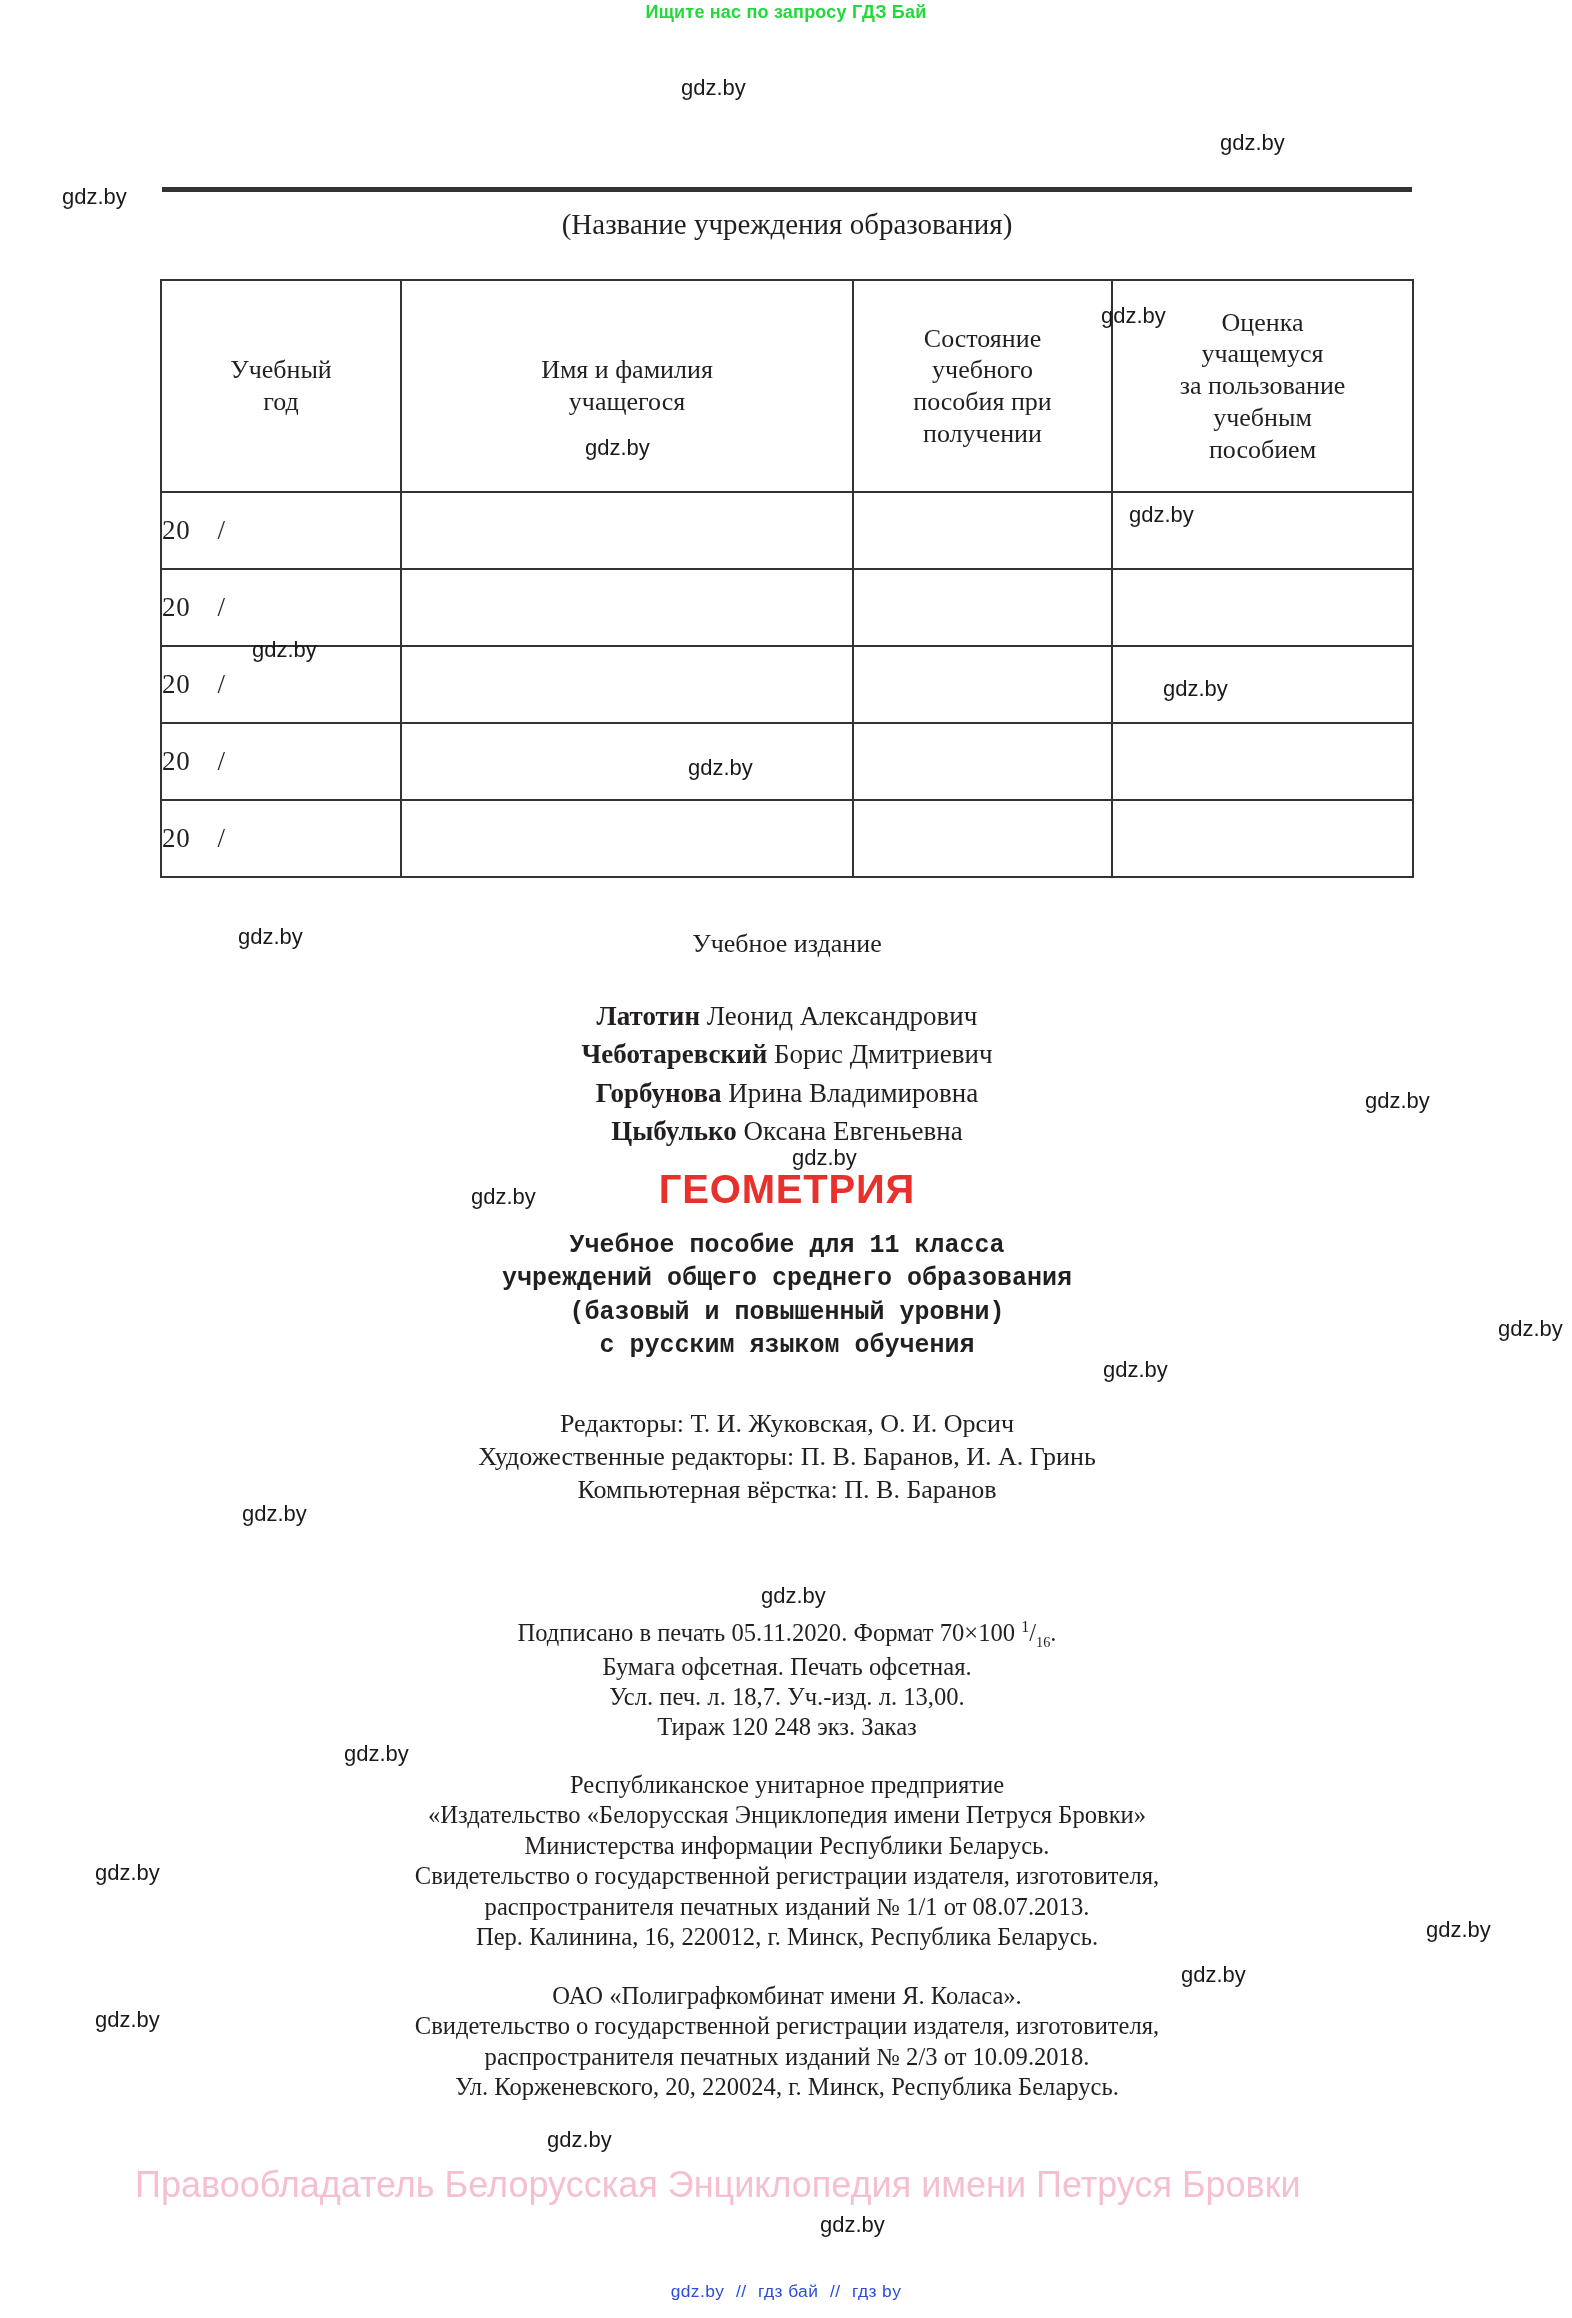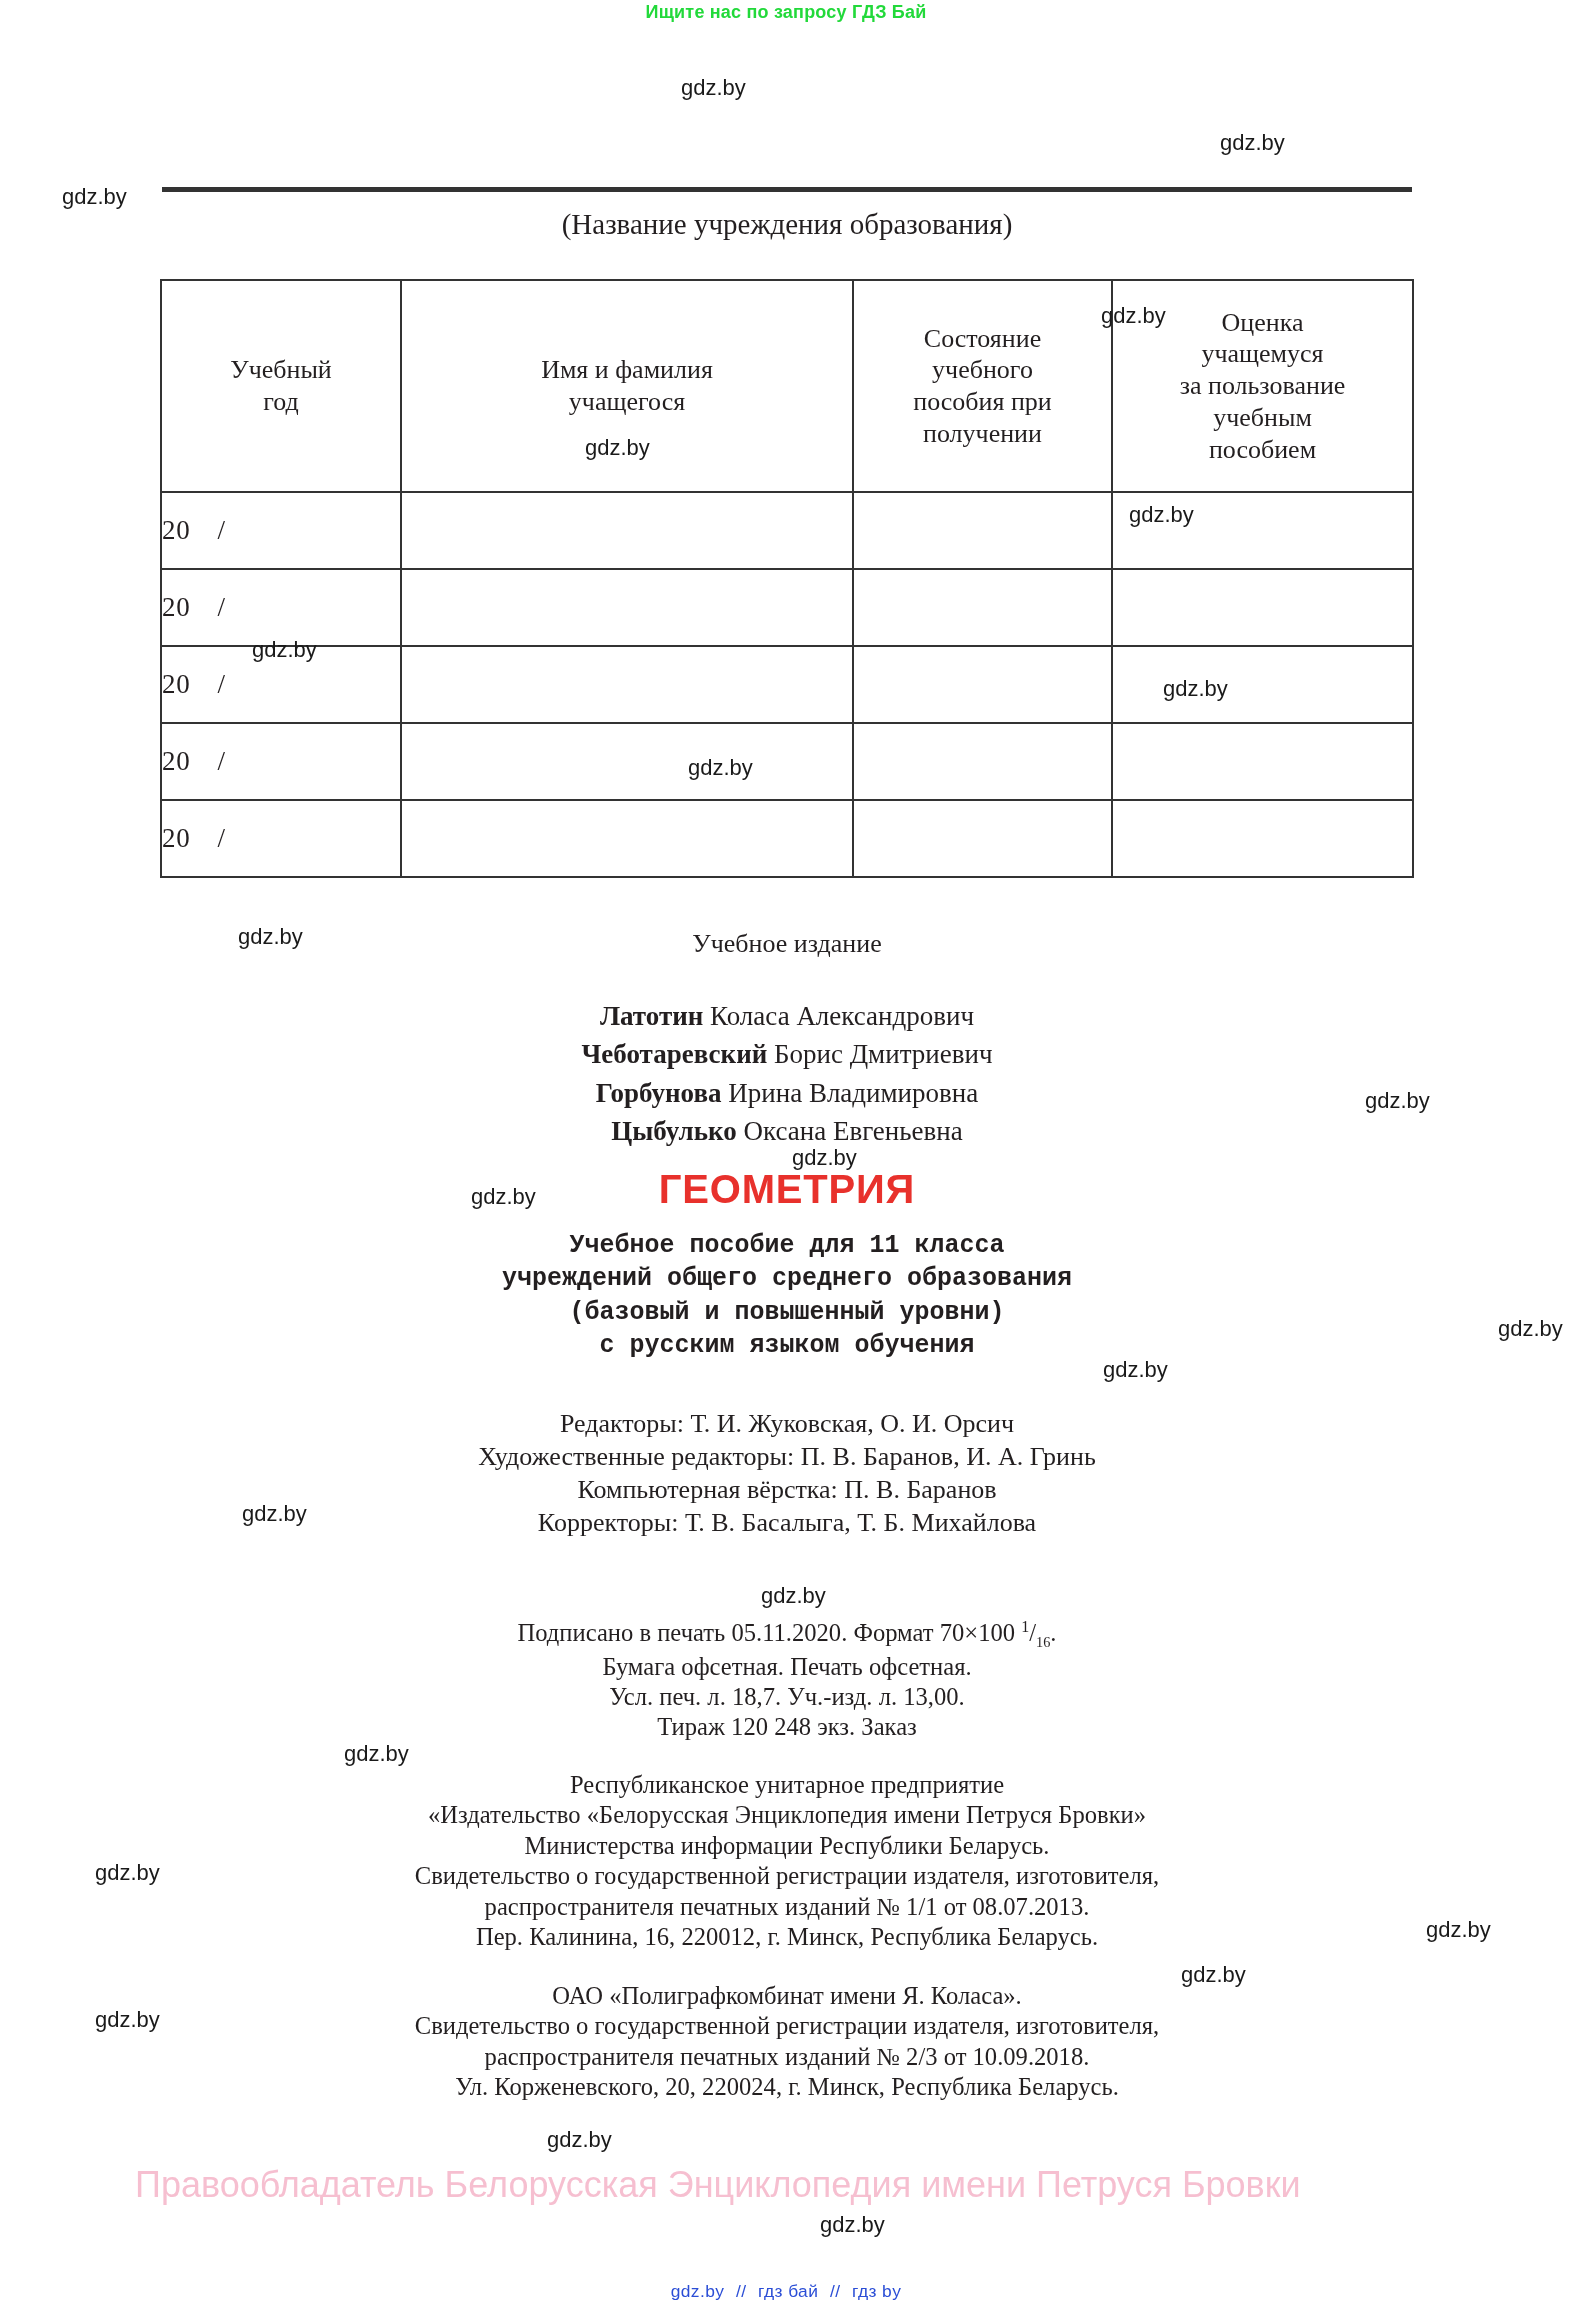--- a/index.html
+++ b/index.html
@@ -218,42 +218,41 @@
       <td><span></span></td>
     </tr>
   </tbody>
 </table>
 
 <div class="block edition-label">
   <span>Учебное издание</span>
 </div>
 
 <div class="block authors">
-  <div><span class="sn">Латотин</span><span> Коласа Александрович</span></div>
+  <div><span class="sn">Латотин</span><span> Леонид Александрович</span></div>
   <div><span class="sn">Чеботаревский</span><span> Борис Дмитриевич</span></div>
   <div><span class="sn">Горбунова</span><span> Ирина Владимировна</span></div>
   <div><span class="sn">Цыбулько</span><span> Оксана Евгеньевна</span></div>
 </div>
 
 <div class="block book-title">
   <span>ГЕОМЕТРИЯ</span>
 </div>
 
 <div class="block subtitle">
   <div>Учебное пособие для 11 класса</div>
   <div>учреждений общего среднего образования</div>
   <div>(базовый и повышенный уровни)</div>
   <div>с русским языком обучения</div>
 </div>
 
 <div class="block staff">
   <div class="ln">Редакторы:  Т. И. Жуковская, О. И. Орсич</div>
   <div class="ln">Художественные редакторы:  П. В. Баранов, И. А. Гринь</div>
   <div class="ln">Компьютерная вёрстка:  П. В. Баранов</div>
-  <div class="ln">Корректоры:  Т. В. Басалыга, Т. Б. Михайлова</div>
 </div>
 
 <div class="block printinfo">
   <div><span>Подписано в печать 05.11.2020. Формат 70×100 </span><sup>1</sup>/<sub>16</sub><span>.</span></div>
   <div>Бумага офсетная. Печать офсетная.</div>
   <div>Усл. печ. л. 18,7. Уч.-изд. л. 13,00.</div>
   <div>Тираж 120 248 экз. Заказ</div>
 </div>
 
 <div class="block publisher1">

